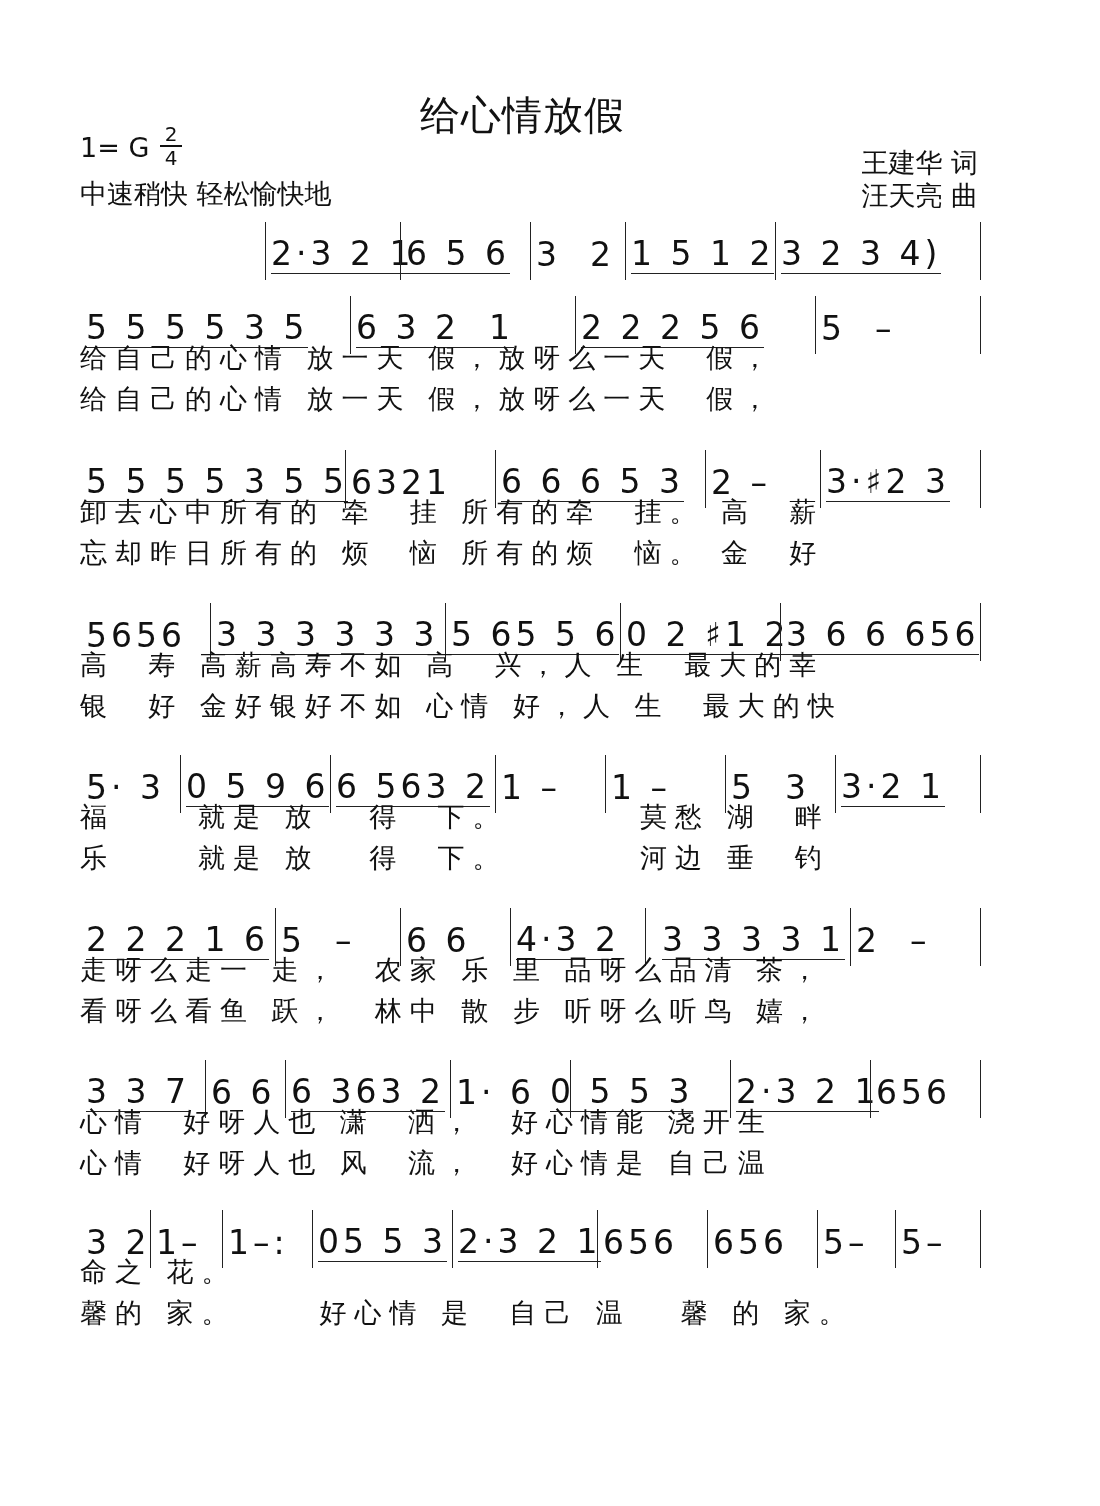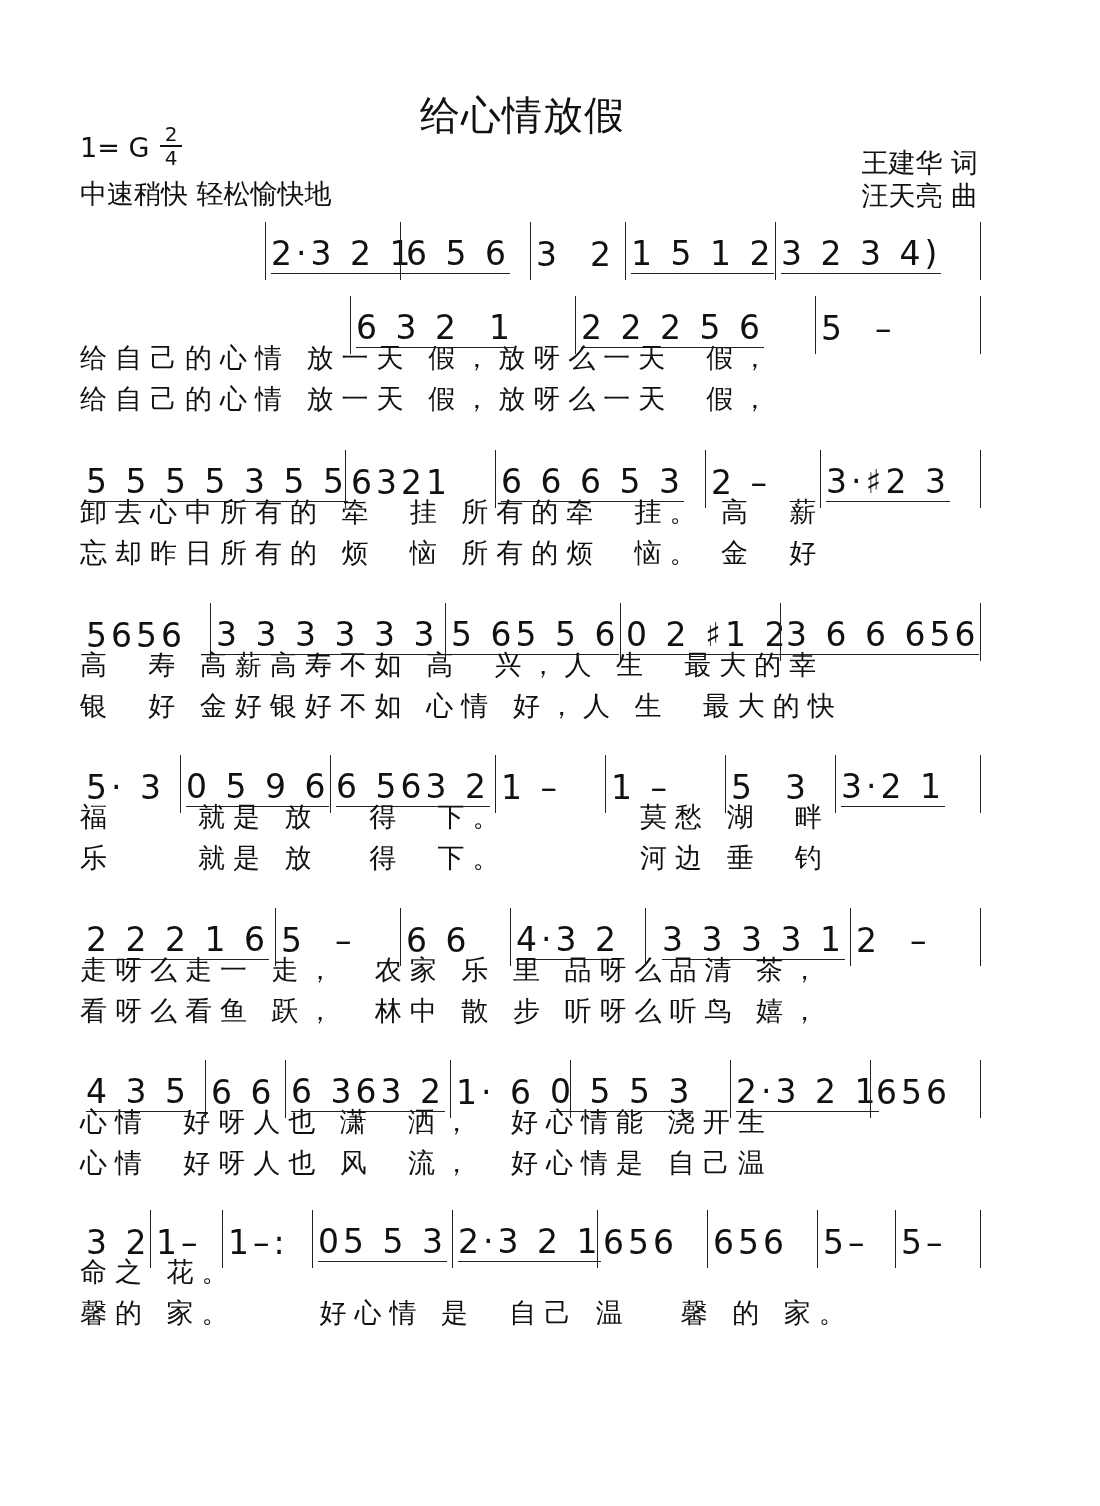--- a/index.html
+++ b/index.html
@@ -57,20 +57,23 @@
         </div>
         <div class="barline" style="left: 695px;"></div>
         <div class="measure" style="left: 695px; width: 205px;">
           <span style="font-size: 33px; letter-spacing: 4px; white-space: pre; border-bottom: 1.5px solid rgb(34, 34, 34);">3 2 3 4)</span>
         </div>
         <div class="barline" style="left: 900px;"></div>
       </div>
     </div>
     <div class="system" style="top: 296px;">
       <div class="notes">
+        <div class="measure" style="left: 0px; width: 270px;">
+          <span style="font-size: 33px; letter-spacing: 4px; white-space: pre; border-bottom: 1.5px solid rgb(34, 34, 34);">5 5 5 5 3 5</span>
+        </div>
         <div class="barline" style="left: 270px;"></div>
         <div class="measure" style="left: 270px; width: 225px;">
           <span style="font-size: 33px; letter-spacing: 4px; white-space: pre; border-bottom: 1.5px solid rgb(34, 34, 34);">6 3 2  1</span>
         </div>
         <div class="barline" style="left: 495px;"></div>
         <div class="measure" style="left: 495px; width: 240px;">
           <span style="font-size: 33px; letter-spacing: 4px; white-space: pre; border-bottom: 1.5px solid rgb(34, 34, 34);">2 2 2 5 6</span>
         </div>
         <div class="barline" style="left: 735px;"></div>
         <div class="measure" style="left: 735px; width: 165px;">
@@ -193,21 +196,21 @@
           <span style="font-size: 33px; letter-spacing: 4px; white-space: pre; border-bottom: none;">2  –</span>
         </div>
         <div class="barline" style="left: 900px;"></div>
       </div>
       <div class="lyrics" style="top: 44px;">走呀么走一 走，  农家 乐 里 品呀么品清 茶，</div>
       <div class="lyrics" style="top: 85px;">看呀么看鱼 跃，  林中 散 步 听呀么听鸟 嬉，</div>
     </div>
     <div class="system" style="top: 1060px;">
       <div class="notes">
         <div class="measure" style="left: 0px; width: 125px;">
-          <span style="font-size: 33px; letter-spacing: 4px; white-space: pre; border-bottom: 1.5px solid rgb(34, 34, 34);">4 3 5</span>
+          <span style="font-size: 33px; letter-spacing: 4px; white-space: pre; border-bottom: 1.5px solid rgb(34, 34, 34);">3 3 7</span>
         </div>
         <div class="barline" style="left: 125px;"></div>
         <div class="measure" style="left: 125px; width: 80px;">
           <span style="font-size: 33px; letter-spacing: 4px; white-space: pre; border-bottom: none;">6 6</span>
         </div>
         <div class="barline" style="left: 205px;"></div>
         <div class="measure" style="left: 205px; width: 165px;">
           <span style="font-size: 33px; letter-spacing: 4px; white-space: pre; border-bottom: 1.5px solid rgb(34, 34, 34);">6 363 2</span>
         </div>
         <div class="barline" style="left: 370px;"></div>

